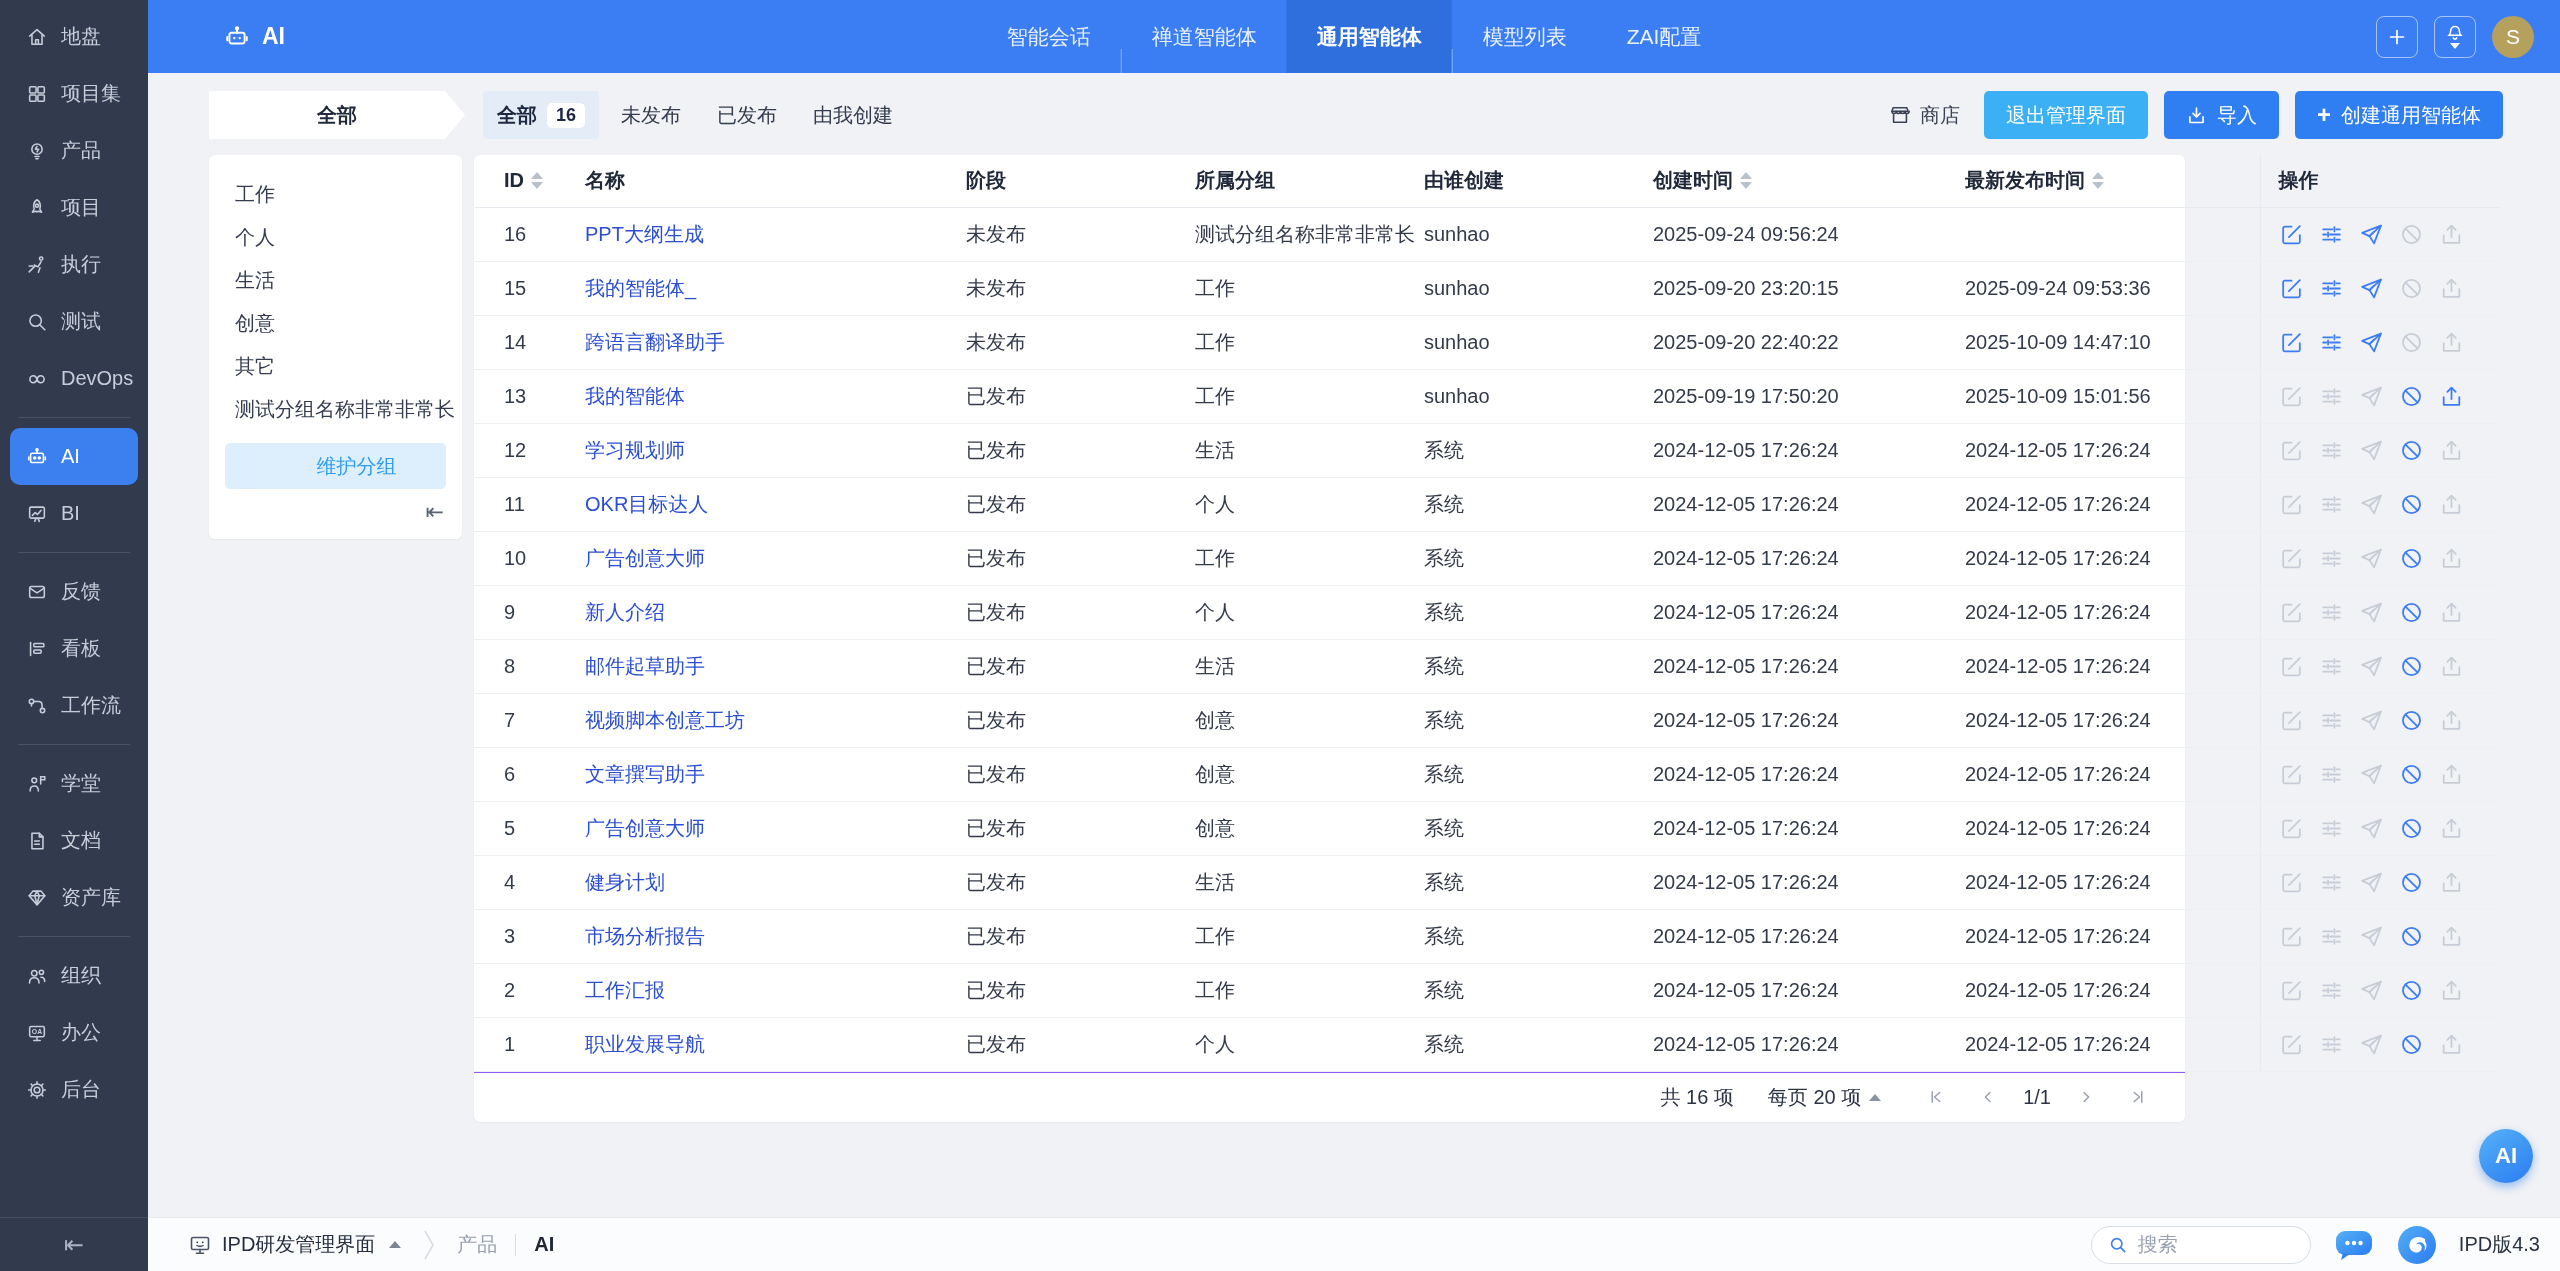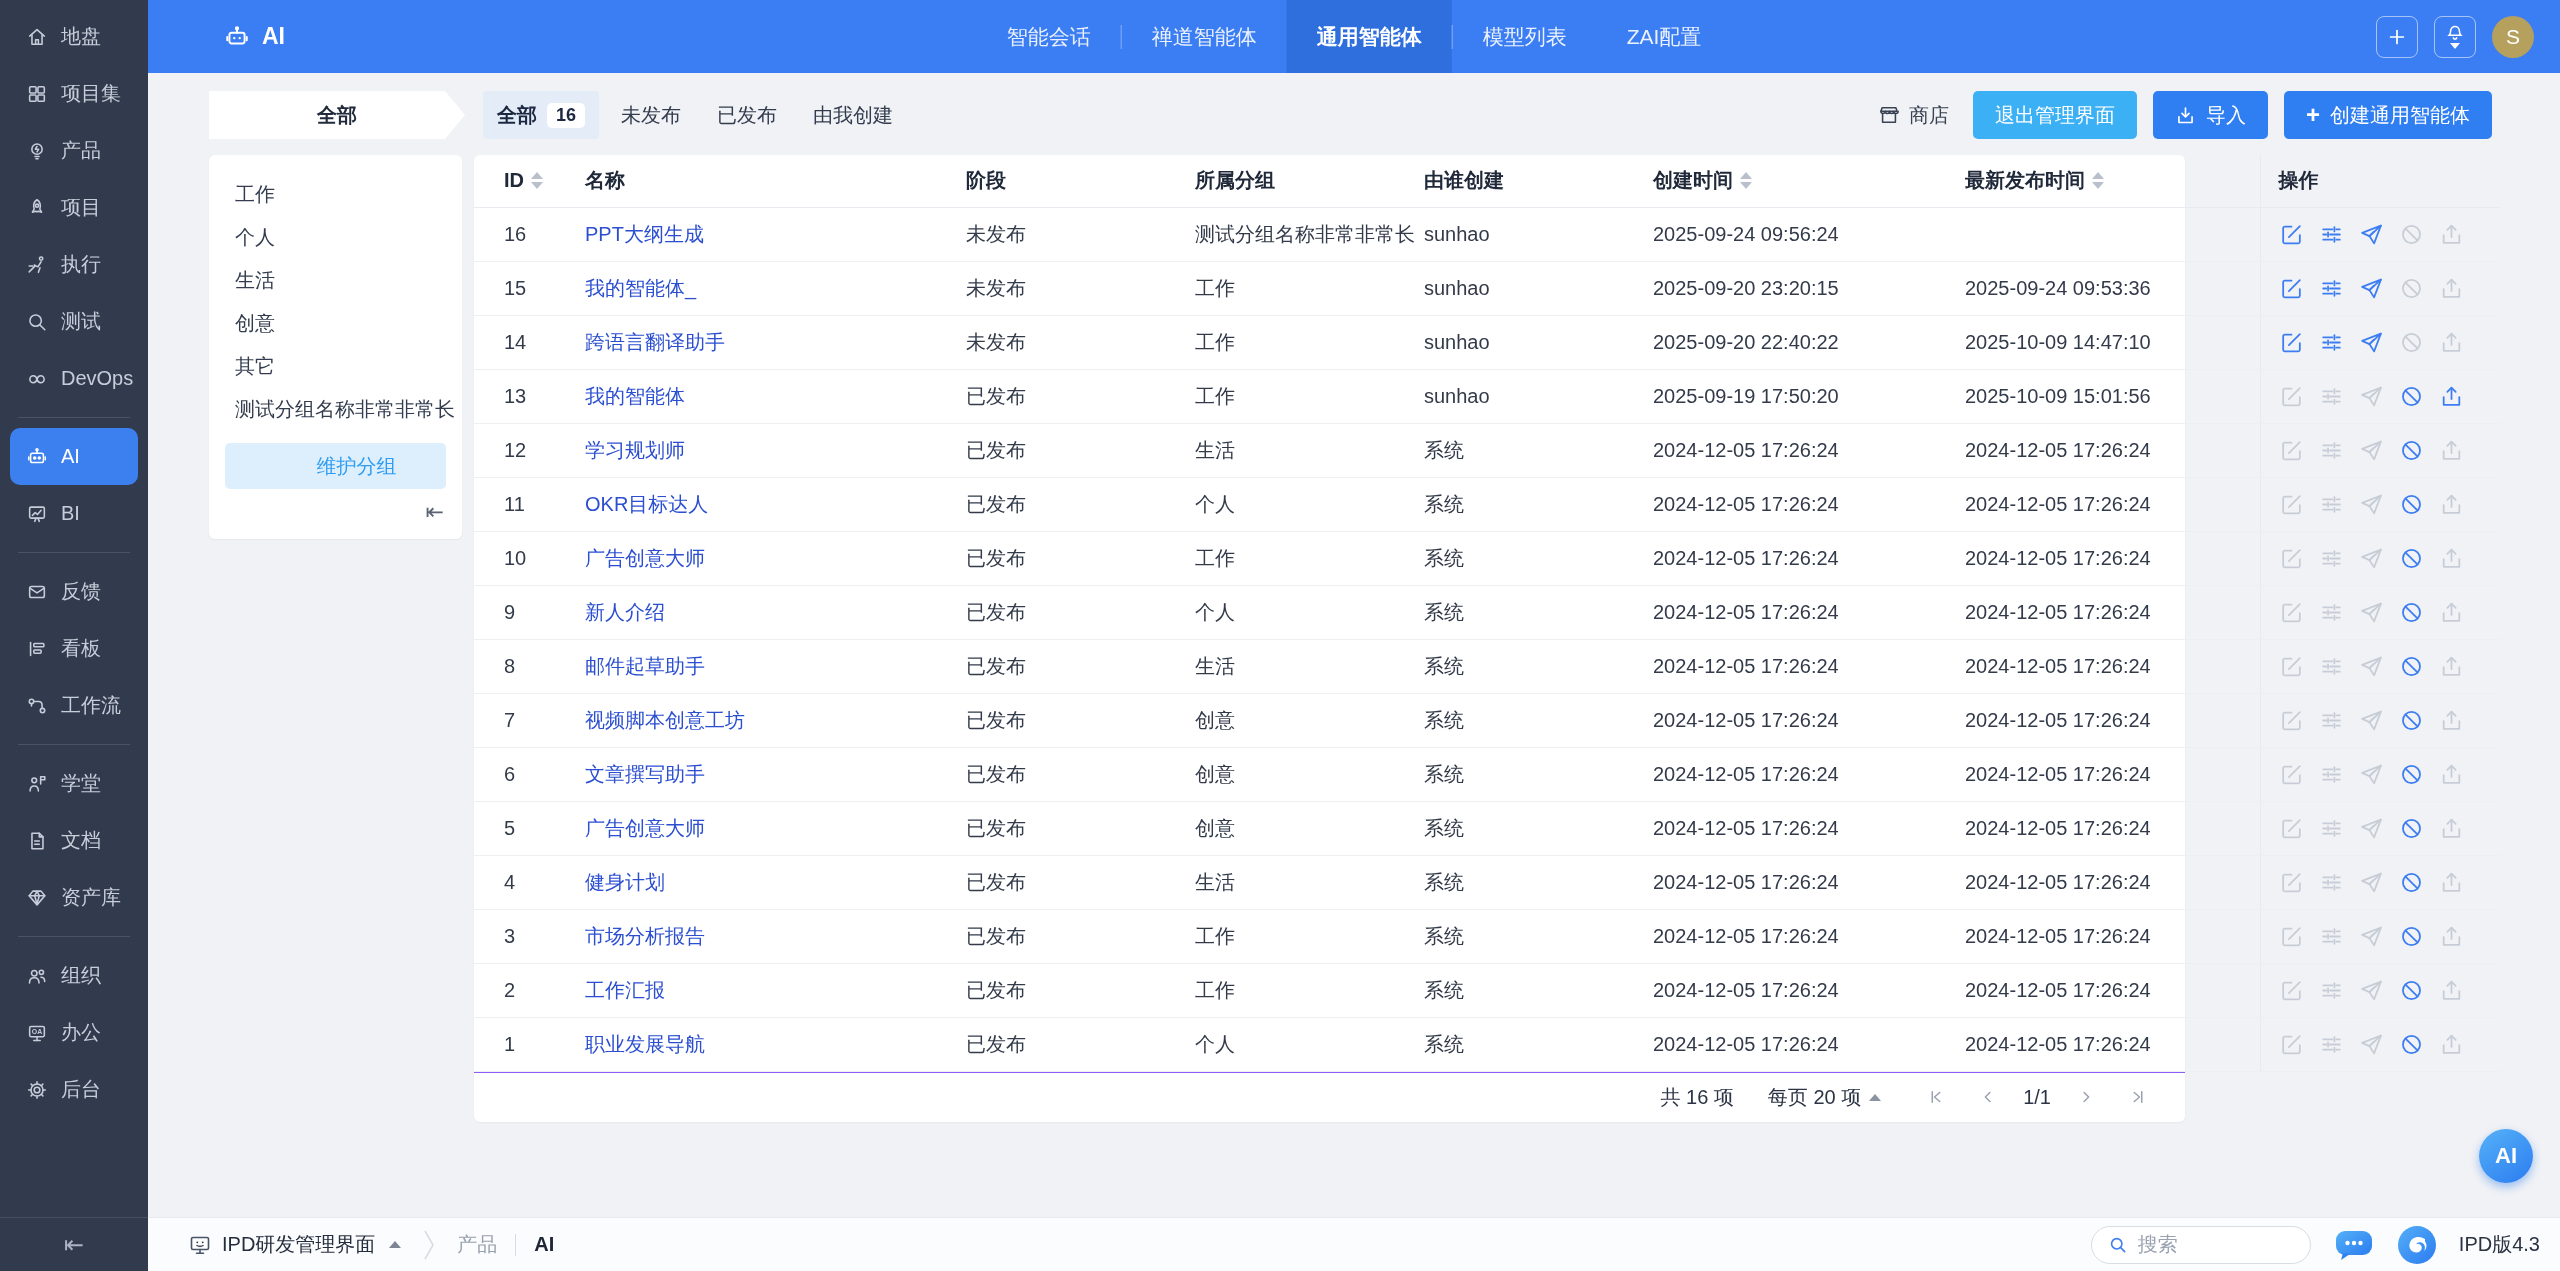--- a/index.html
+++ b/index.html
@@ -14,32 +14,32 @@
   .side-item svg { width:22px; height:22px; stroke:#c7cdd9; fill:none; stroke-width:1.7; stroke-linecap:round; stroke-linejoin:round; flex:none; }
   .side-item.active { background:#3c80f0; color:#ffffff; }
   .side-item.active svg { stroke:#ffffff; }
   .side-div { height:1px; background:rgba(255,255,255,0.12); margin:10px 8px; flex:none; }
   .side-footer { height:54px; border-top:1px solid rgba(255,255,255,0.10); display:flex; align-items:center; justify-content:center; color:#aab1c0; font-size:24px; flex:none; cursor:pointer; }
 
   
   .header { position:absolute; left:148px; top:0; right:0; height:73px; background:#3b7df2; display:flex; align-items:center; z-index:20; }
   .hdr-logo { display:flex; align-items:center; gap:12px; margin-left:76px; color:#fff; font-size:23px; font-weight:bold; }
   .hdr-logo svg { width:26px; height:26px; stroke:#fff; fill:none; stroke-width:1.8; stroke-linecap:round; }
-  .hdr-tabs { position:absolute; left:50%; transform:translateX(-50%); height:73px; display:flex; align-items:center; }
+  .hdr-tabs { position:absolute; left:50%; transform:translateX(-50%); height:73px; display:flex; align-items:flex-end; }
   .hdr-tab { height:73px; display:flex; align-items:center; padding:0 30px; color:#eaf1fe; font-size:21px; cursor:pointer; }
   .hdr-tab.active { background:#2e6edd; color:#fff; font-weight:bold; }
   .hdr-sep { width:1px; height:24px; background:rgba(255,255,255,0.40); }
   .hdr-right { position:absolute; right:26px; display:flex; align-items:center; gap:16px; }
   .hdr-btn { width:42px; height:42px; border:1.5px solid rgba(255,255,255,0.55); border-radius:8px; display:flex; flex-direction:column; align-items:center; justify-content:center; cursor:pointer; }
   .hdr-btn svg { width:22px; height:22px; stroke:#fff; fill:none; stroke-width:1.9; stroke-linecap:round; }
   .bell-caret { width:0; height:0; border-left:5px solid transparent; border-right:5px solid transparent; border-top:6px solid #fff; margin-top:1px; }
   .avatar { width:42px; height:42px; border-radius:50%; background:#b5a05e; color:#fff; font-size:21px; display:flex; align-items:center; justify-content:center; cursor:pointer; }
 
   
-  .toolbar { position:absolute; left:209px; top:91px; right:68px; height:48px; display:flex; align-items:center; z-index:5; }
+  .toolbar { position:absolute; left:209px; top:91px; right:57px; height:48px; display:flex; align-items:center; z-index:5; }
   .scope-tab { width:256px; height:48px; background:#fff; display:flex; align-items:center; justify-content:center; font-size:20px; font-weight:bold; color:#212b3b; clip-path:polygon(0 0, calc(100% - 20px) 0, 100% 50%, calc(100% - 20px) 100%, 0 100%); cursor:pointer; flex:none; }
   .pills { display:flex; align-items:center; margin-left:18px; gap:8px; }
   .pill { height:48px; display:flex; align-items:center; gap:10px; padding:0 14px; font-size:20px; color:#323c4e; border-radius:4px; cursor:pointer; }
   .pill.active { background:#e4ecf8; color:#1c2740; font-weight:bold; }
   .pill .badge { background:#fff; border-radius:5px; padding:2px 9px; font-size:18px; font-weight:bold; color:#1c2740; }
   .tb-right { margin-left:auto; display:flex; align-items:center; gap:16px; }
   .store-link { display:flex; align-items:center; gap:9px; font-size:20px; color:#3a4354; cursor:pointer; margin-right:8px; }
   .store-link svg { width:22px; height:22px; stroke:#3a4354; fill:none; stroke-width:1.7; stroke-linejoin:round; stroke-linecap:round; }
   .btn { height:48px; border:none; border-radius:5px; color:#fff; font-size:20px; display:flex; align-items:center; gap:10px; padding:0 22px; cursor:pointer; font-family:inherit; }
   .btn svg { width:21px; height:21px; stroke:#fff; fill:none; stroke-width:1.9; stroke-linecap:round; stroke-linejoin:round; }

